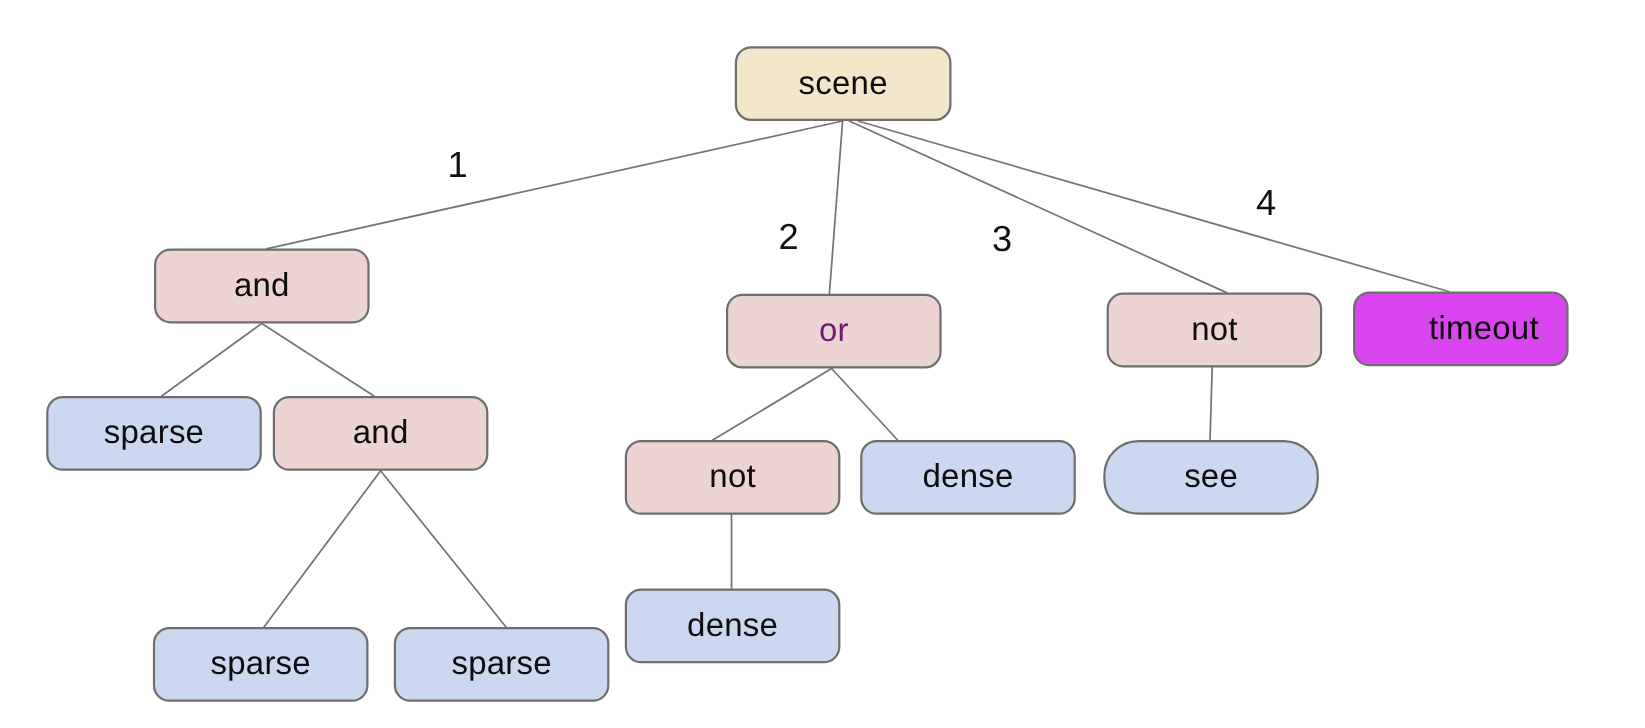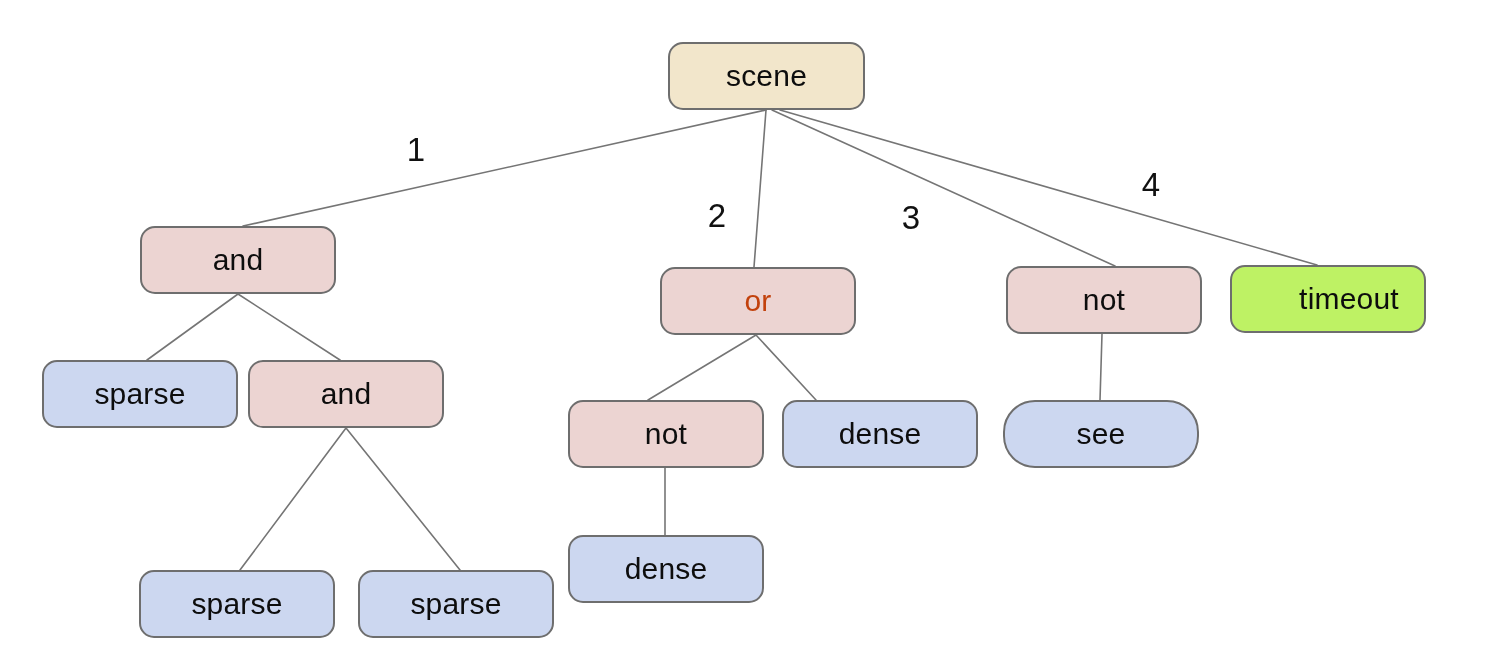--- a/index.html
+++ b/index.html
@@ -66,23 +66,23 @@
       <line x1="346" y1="428" x2="240" y2="570" stroke="#757575" stroke-width="1.6" class="edge-line"></line>
       <line x1="346" y1="428" x2="460" y2="570" stroke="#757575" stroke-width="1.6" class="edge-line"></line>
       <line x1="756" y1="335" x2="648" y2="400" stroke="#757575" stroke-width="1.6" class="edge-line"></line>
       <line x1="756" y1="335" x2="816" y2="400" stroke="#757575" stroke-width="1.6" class="edge-line"></line>
       <line x1="665" y1="468" x2="665" y2="535" stroke="#757575" stroke-width="1.6" class="edge-line"></line>
       <line x1="1102" y1="334" x2="1100" y2="400" stroke="#757575" stroke-width="1.6" class="edge-line"></line>
     </svg>
   <div id="nodes-layer">
       <div class="node" style="left: 668px; top: 42px; width: 197px; height: 68px; background: rgb(242, 230, 203); border-color: rgb(110, 110, 110); color: rgb(13, 13, 13);">scene</div>
       <div class="node" style="left: 140px; top: 226px; width: 196px; height: 68px; background: rgb(236, 212, 210); border-color: rgb(110, 110, 110); color: rgb(13, 13, 13);">and</div>
-      <div class="node" style="left: 660px; top: 267px; width: 196px; height: 68px; background: rgb(236, 212, 210); border-color: rgb(110, 110, 110); color: #c2410c;">or</div>
+      <div class="node" style="left: 660px; top: 267px; width: 196px; height: 68px; background: rgb(236, 212, 210); border-color: rgb(110, 110, 110); color: #701a75;">or</div>
       <div class="node" style="left: 1006px; top: 266px; width: 196px; height: 68px; background: rgb(236, 212, 210); border-color: rgb(110, 110, 110); color: rgb(13, 13, 13);">not</div>
-      <div class="node" style="left: 1230px; top: 265px; width: 196px; height: 68px; background: #bef264; border-color: rgb(110, 110, 110); color: rgb(13, 13, 13); padding-left: 42px;">timeout</div>
+      <div class="node" style="left: 1230px; top: 265px; width: 196px; height: 68px; background: #d946ef; border-color: rgb(110, 110, 110); color: rgb(13, 13, 13); padding-left: 42px;">timeout</div>
       <div class="node" style="left: 42px; top: 360px; width: 196px; height: 68px; background: rgb(204, 215, 240); border-color: rgb(110, 110, 110); color: rgb(13, 13, 13);">sparse</div>
       <div class="node" style="left: 248px; top: 360px; width: 196px; height: 68px; background: rgb(236, 212, 210); border-color: rgb(110, 110, 110); color: rgb(13, 13, 13);">and</div>
       <div class="node" style="left: 568px; top: 400px; width: 196px; height: 68px; background: rgb(236, 212, 210); border-color: rgb(110, 110, 110); color: rgb(13, 13, 13);">not</div>
       <div class="node" style="left: 782px; top: 400px; width: 196px; height: 68px; background: rgb(204, 215, 240); border-color: rgb(110, 110, 110); color: rgb(13, 13, 13);">dense</div>
       <div class="node" style="left: 1003px; top: 400px; width: 196px; height: 68px; background: rgb(204, 215, 240); border-color: rgb(110, 110, 110); color: rgb(13, 13, 13); border-radius: 32px;">see</div>
       <div class="node" style="left: 139px; top: 570px; width: 196px; height: 68px; background: rgb(204, 215, 240); border-color: rgb(110, 110, 110); color: rgb(13, 13, 13);">sparse</div>
       <div class="node" style="left: 358px; top: 570px; width: 196px; height: 68px; background: rgb(204, 215, 240); border-color: rgb(110, 110, 110); color: rgb(13, 13, 13);">sparse</div>
       <div class="node" style="left: 568px; top: 535px; width: 196px; height: 68px; background: rgb(204, 215, 240); border-color: rgb(110, 110, 110); color: rgb(13, 13, 13);">dense</div>
     </div>
 </div>

